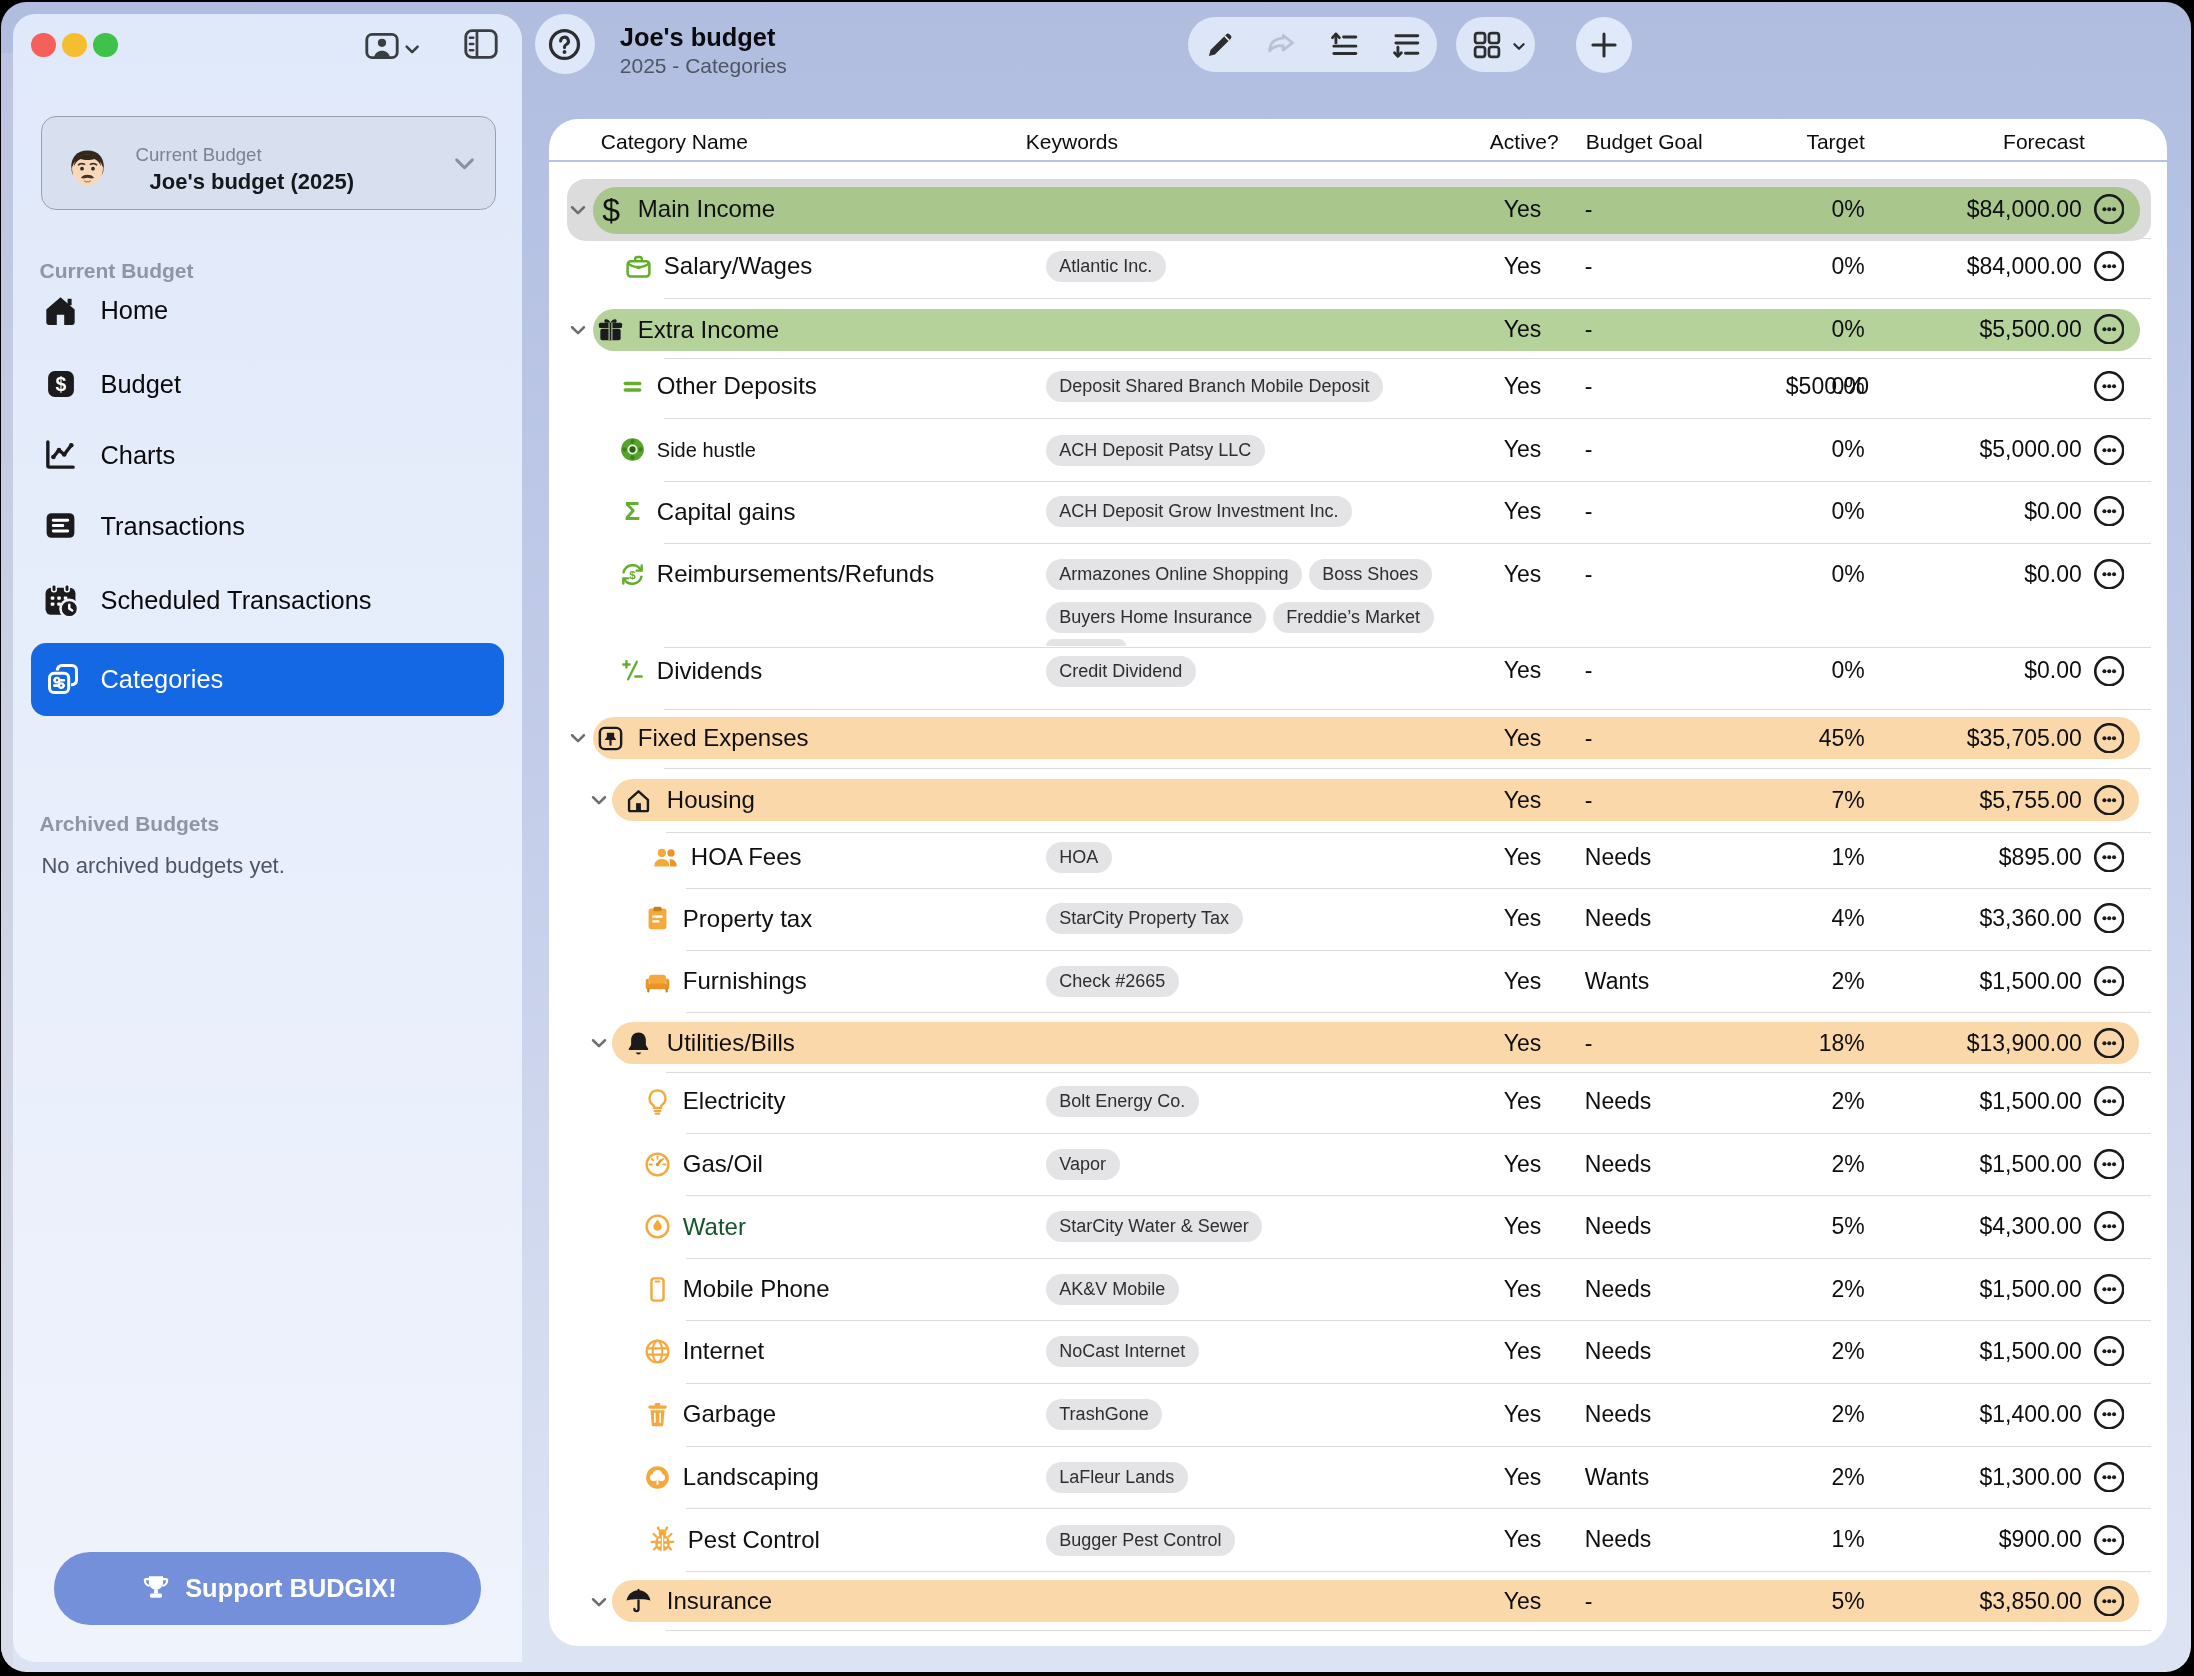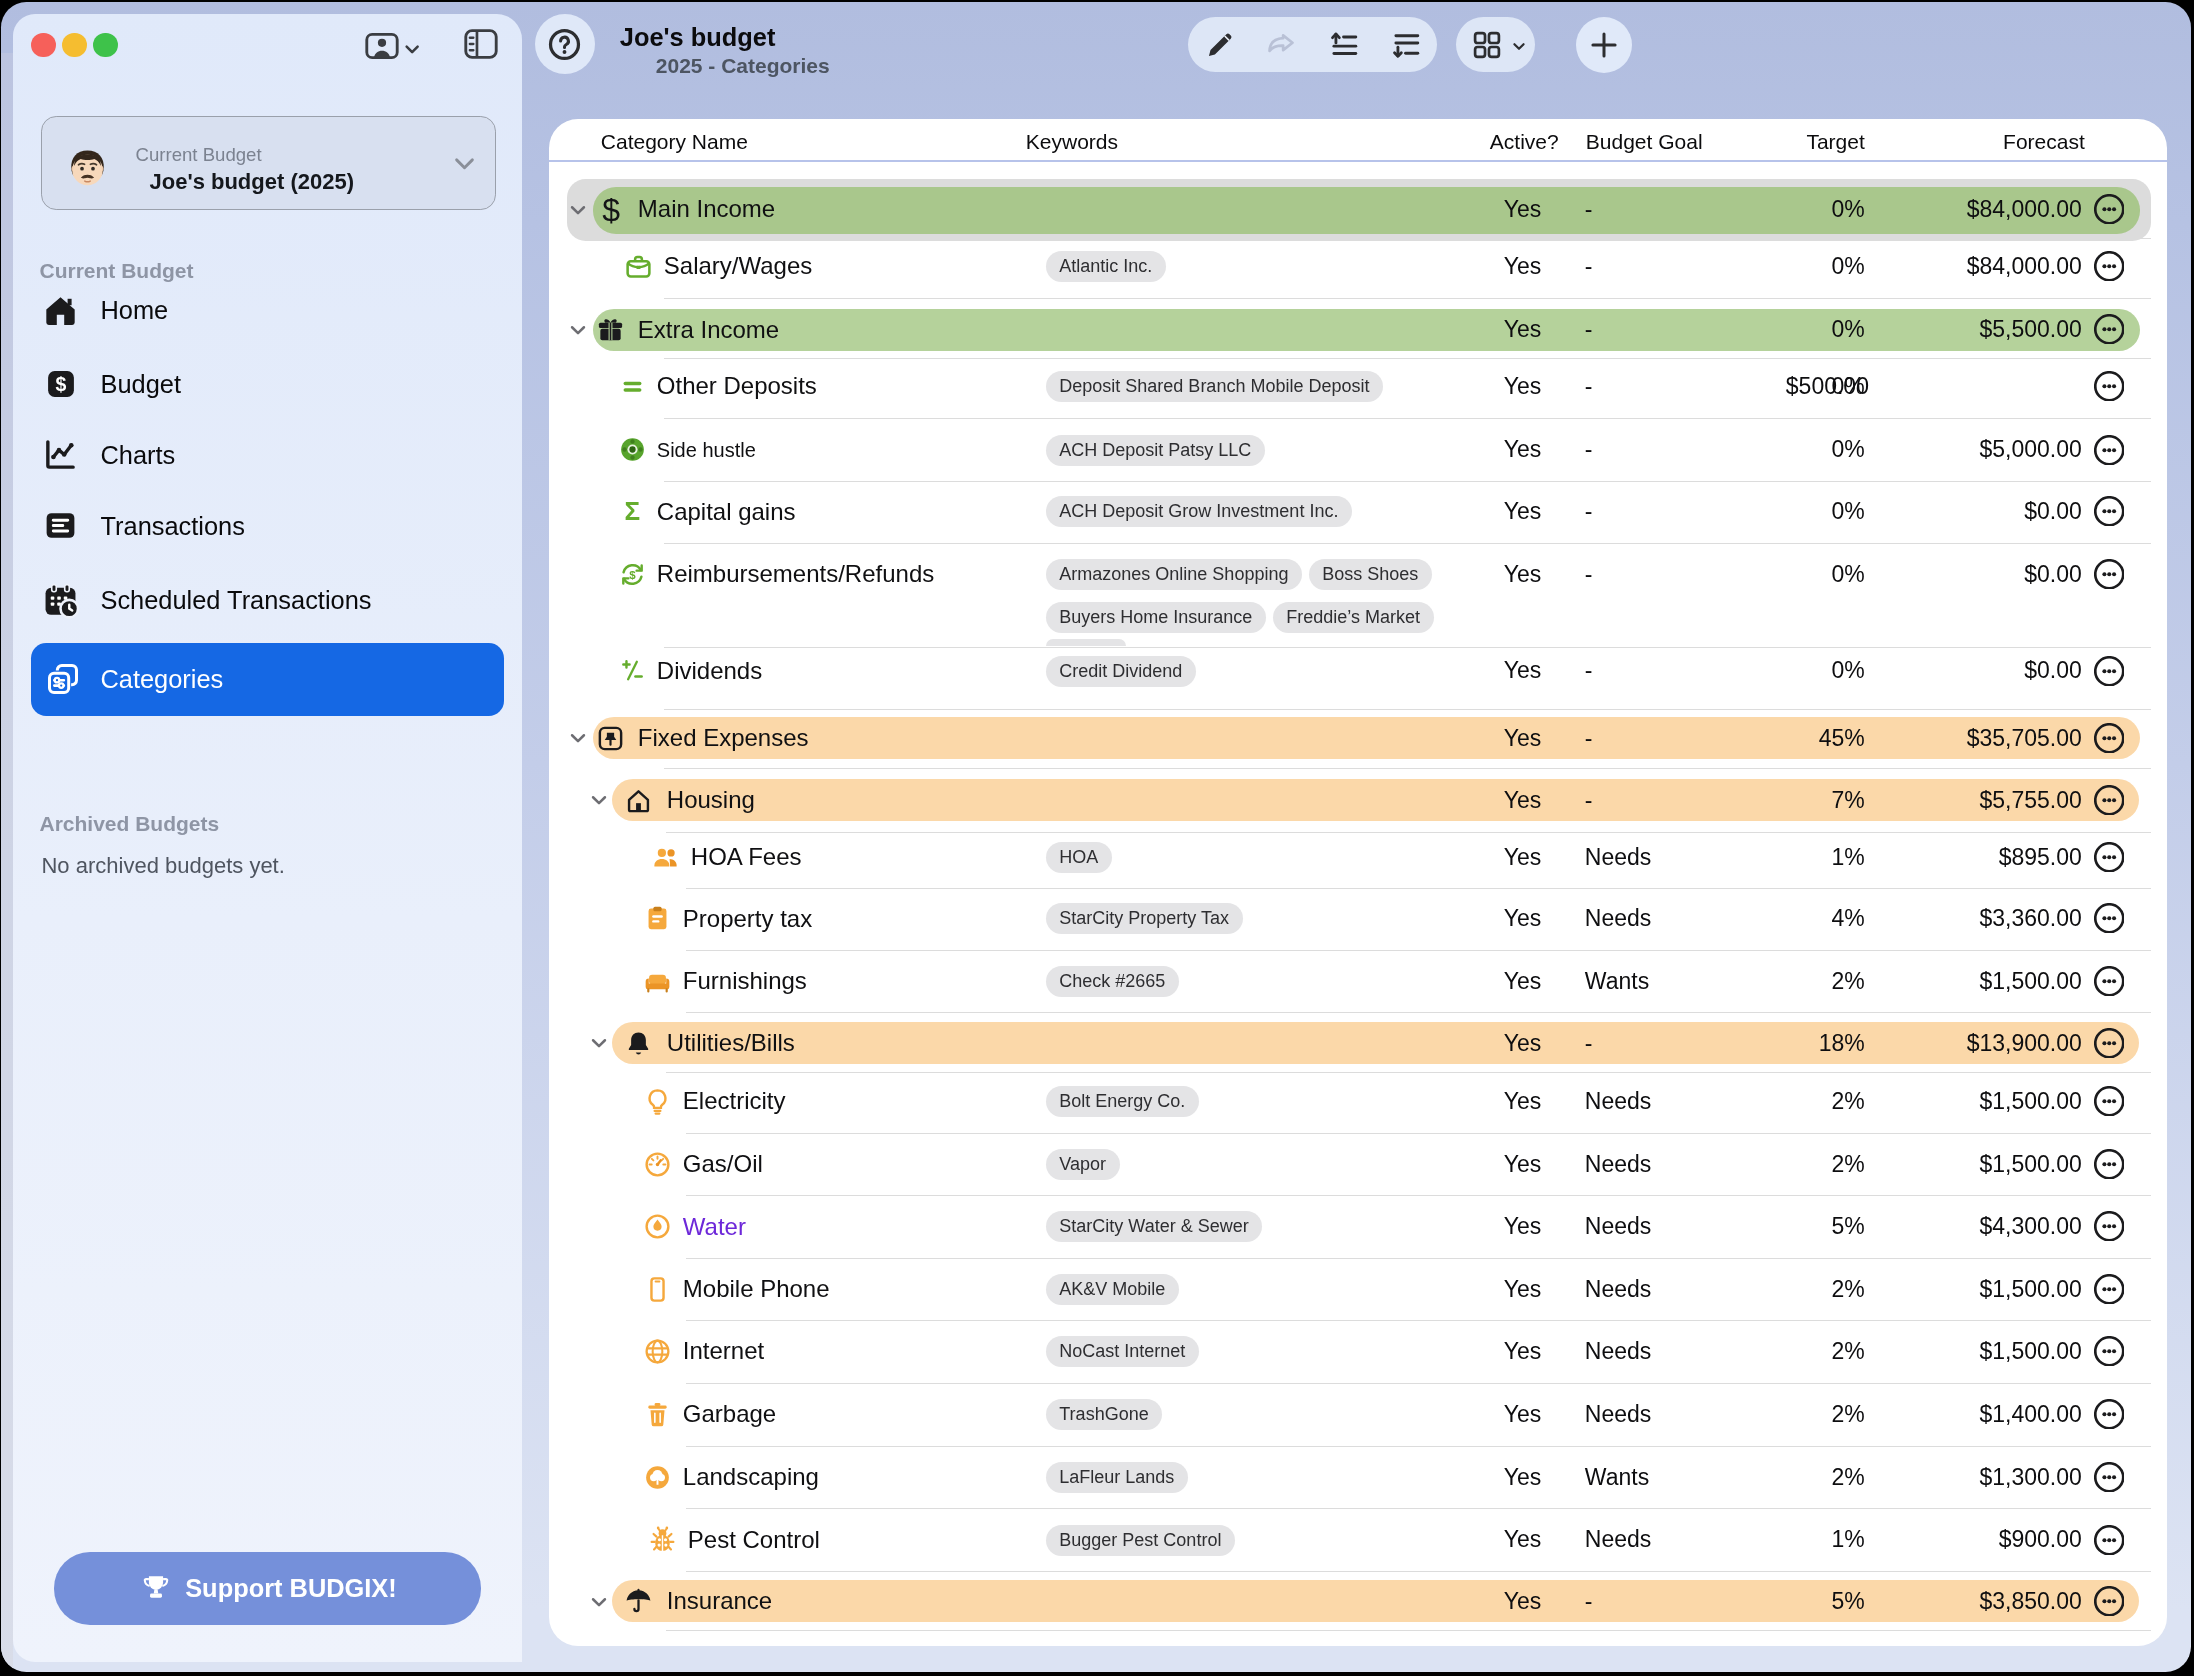--- a/index.html
+++ b/index.html
@@ -132,21 +132,21 @@
       </div>
 </div>
 <div class="abs" style="left:534px;top:12.7px;width:60px;height:60px;border-radius:50%;background:#dfe8f8;display:flex;align-items:center;justify-content:center;">
       <svg width="39" height="39" viewBox="0 0 24 24" fill="none">
         <circle cx="12" cy="12" r="8.6" stroke="#2c2d30" stroke-width="2"></circle>
 <path d="M9.6 9.8a2.4 2.4 0 1 1 3.5 2.2c-.7.4-1.1.8-1.1 1.6v.2" stroke="#2c2d30" stroke-width="1.9" stroke-linecap="round" fill="none"></path>
 <circle cx="12" cy="16.6" r="1.2" fill="#2c2d30"></circle>
       </svg>
     </div>
 <div class="abs " style="left:619px;top:19.5px;height:32px;font-size:25.4px;color:#0b0b0d;font-weight:700;line-height:32px;letter-spacing:0;white-space:nowrap;">Joe's budget</div>
-<div class="abs " style="left:655px;top:50px;height:27px;font-size:21px;color:#4d5562;font-weight:700;line-height:27px;letter-spacing:0;white-space:nowrap;">2025 - Categories</div>
+<div class="abs " style="left:619px;top:50px;height:27px;font-size:21px;color:#4d5562;font-weight:400;line-height:27px;letter-spacing:0;white-space:nowrap;">2025 - Categories</div>
 <div class="abs" style="left:1187px;top:15.2px;width:249px;height:55px;border-radius:28px;background:#dde6f6;"></div>
 <div class="abs " style="left:1202px;top:26px;width:34px;height:34px;display:flex;align-items:center;justify-content:center;">
       <svg width="34" height="34" viewBox="0 0 24 24" fill="none">
         <path d="M4.2 19.8l1.1-4.2L16.5 4.4a1.55 1.55 0 0 1 2.2 0l.9.9a1.55 1.55 0 0 1 0 2.2L8.4 18.7z" fill="#2c2d30"></path>
 <path d="M15.3 5.6l3.1 3.1" stroke="#eef2fb" stroke-width="1.1"></path>
       </svg>
     </div>
 <div class="abs " style="left:1264px;top:26px;width:34px;height:34px;display:flex;align-items:center;justify-content:center;">
       <svg width="34" height="34" viewBox="0 0 24 24" fill="none">
         <path d="M12.8 5.2l6.6 5.2-6.6 5.2v-3.2c-4.6-.2-7.6 1-9.6 3.8.2-5.4 3.4-8.6 9.6-9z" stroke="#b9c1d6" stroke-width="1.9" stroke-linejoin="round" fill="none"></path>
@@ -520,21 +520,21 @@
           <circle cx="8.2" cy="12" r="1.6" fill="#1b1b1d"></circle>
           <circle cx="12" cy="12" r="1.6" fill="#1b1b1d"></circle>
           <circle cx="15.8" cy="12" r="1.6" fill="#1b1b1d"></circle>
         </svg></div>
 <div class="abs " style="left:94px;top:1093px;width:29px;height:29px;display:flex;align-items:center;justify-content:center;">
         <svg width="29" height="29" viewBox="0 0 24 24" fill="none">
           <circle cx="12" cy="12" r="9" stroke="#f5a83c" stroke-width="2"></circle>
 <path d="M12 6.2c2 2.6 3.4 4.1 3.4 5.9a3.4 3.4 0 0 1-6.8 0c0-1.8 1.4-3.3 3.4-5.9z" fill="#f5a83c"></path>
         </svg>
       </div>
-<div class="abs " style="left:134px;top:1092px;height:32px;font-size:24px;color:#6d28d9;font-weight:400;line-height:32px;letter-spacing:0;white-space:nowrap;">Water</div>
+<div class="abs " style="left:134px;top:1092px;height:32px;font-size:24px;color:#14532d;font-weight:400;line-height:32px;letter-spacing:0;white-space:nowrap;">Water</div>
 <div class="kw" style="left:497px;top:1092px;">StarCity Water &amp; Sewer</div>
 <div class="abs " style="left:955px;top:1093px;height:29px;font-size:23px;color:#0e0e10;font-weight:400;line-height:29px;letter-spacing:0;white-space:nowrap;">Yes</div>
 <div class="abs " style="left:1036px;top:1093px;height:29px;font-size:23px;color:#0e0e10;font-weight:400;line-height:29px;letter-spacing:0;white-space:nowrap;">Needs</div>
 <div class="abs" style="left:1062px;top:1093px;width:254px;height:29px;font-size:23px;color:#0e0e10;line-height:29px;text-align:right;">5%</div>
 <div class="abs" style="left:1237px;top:1093px;width:296px;height:29px;font-size:23px;color:#0e0e10;line-height:29px;text-align:right;">$4,300.00</div>
 <div class="abs" style="left:1545px;top:1092px;"><svg width="30.5" height="30.5" viewBox="0 0 24 24" fill="none">
           <circle cx="12" cy="12" r="11" stroke="#1b1b1d" stroke-width="2.1"></circle>
           <circle cx="8.2" cy="12" r="1.6" fill="#1b1b1d"></circle>
           <circle cx="12" cy="12" r="1.6" fill="#1b1b1d"></circle>
           <circle cx="15.8" cy="12" r="1.6" fill="#1b1b1d"></circle>

